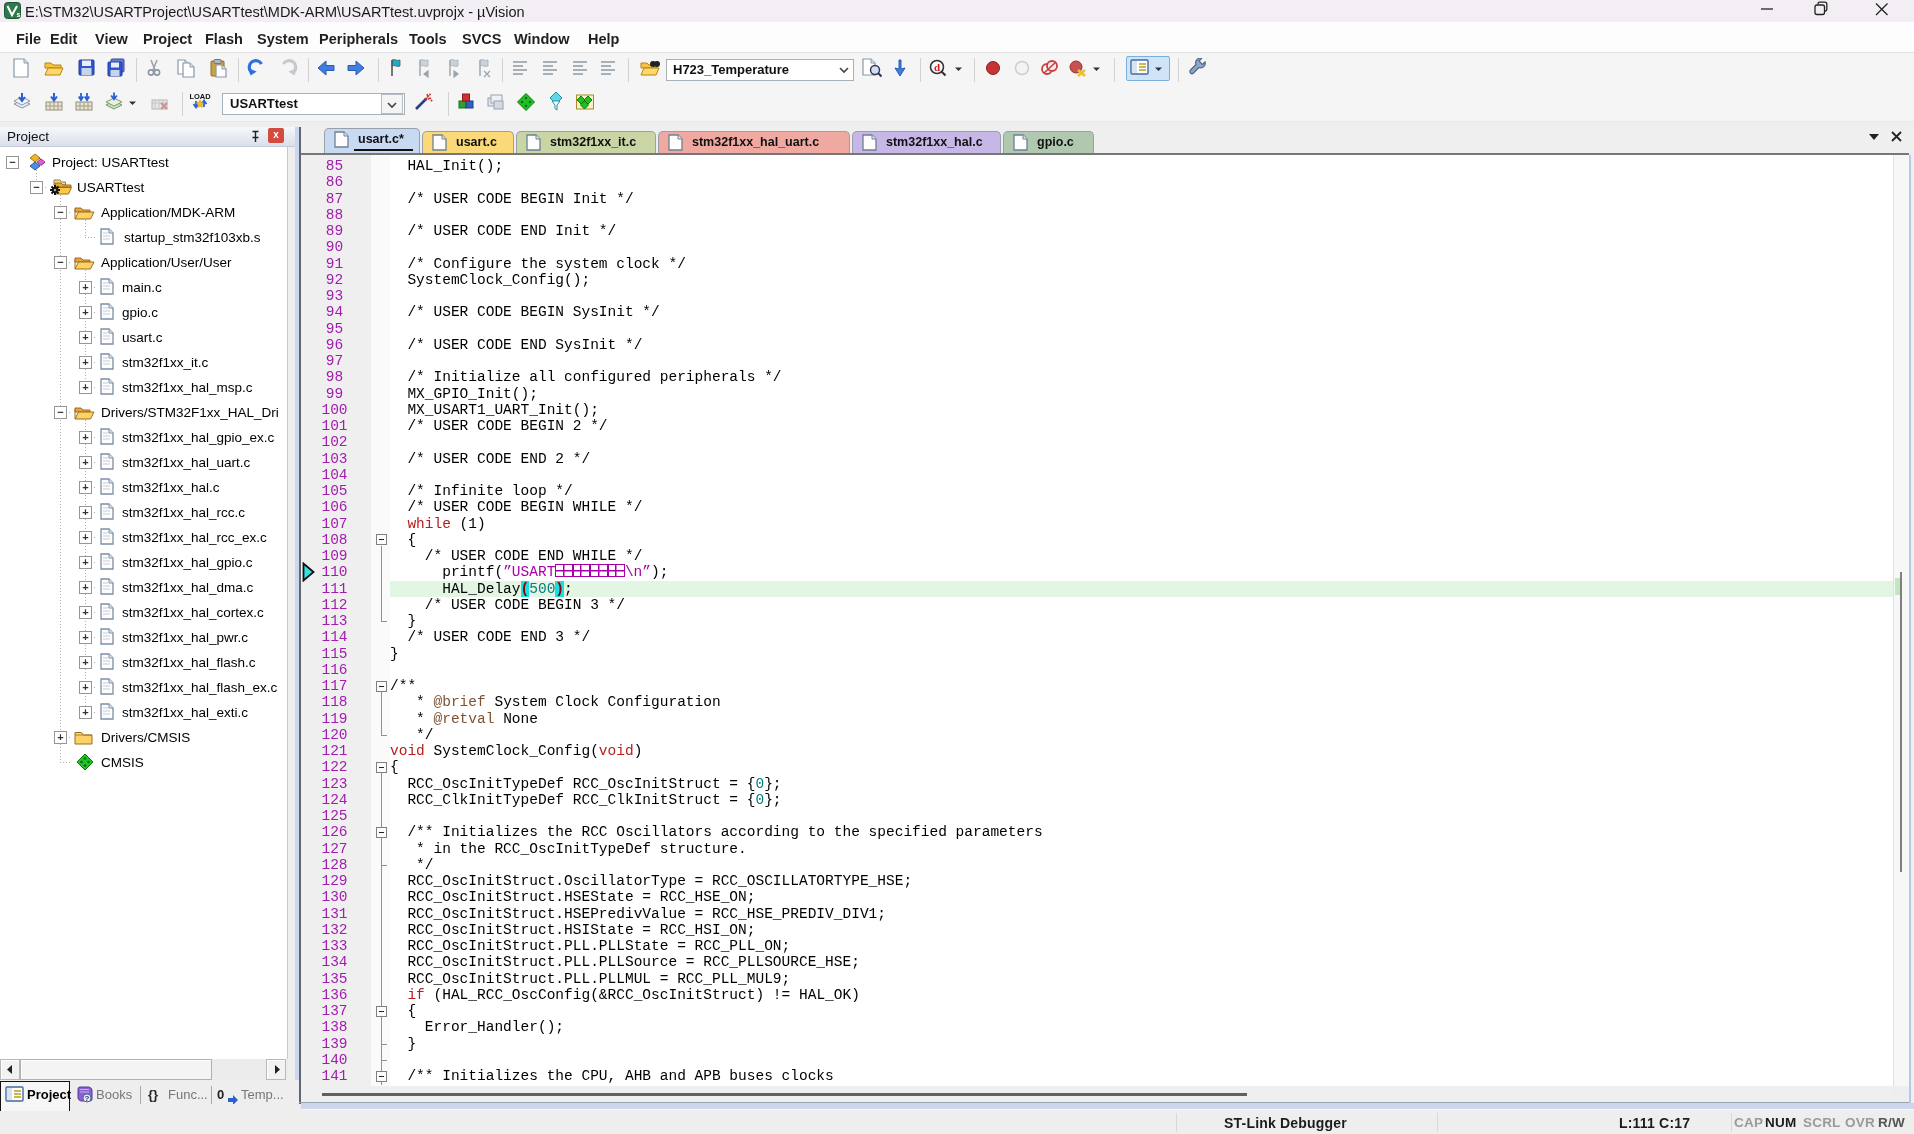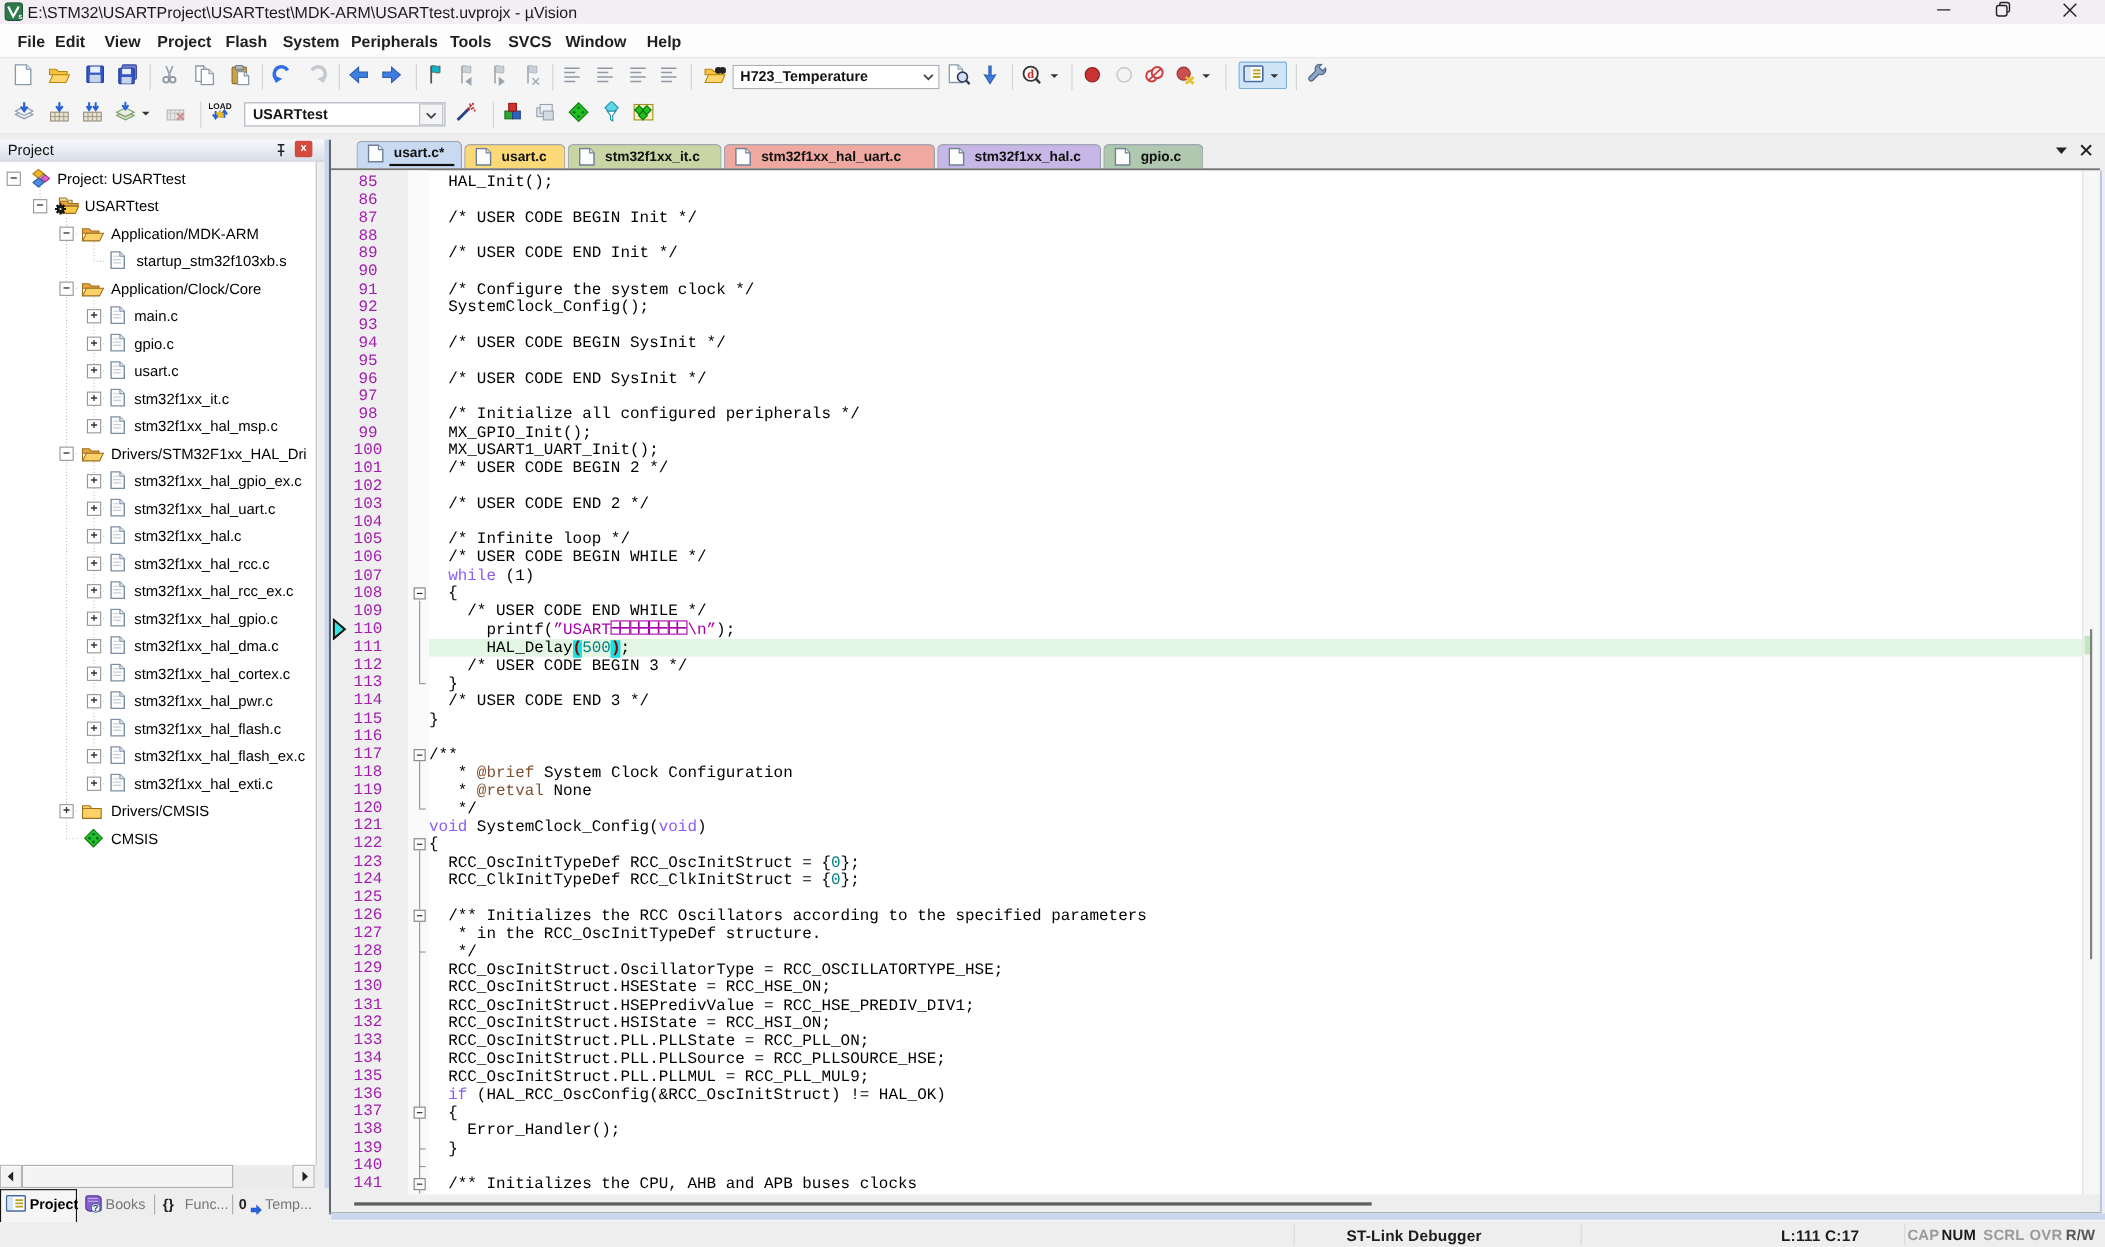--- a/index.html
+++ b/index.html
@@ -27,21 +27,21 @@
 #tabline{left:301px;top:153px;width:1608px;height:2px;background:#777}
 .tab{position:absolute;border:1px solid #98a0ac;border-bottom:none;border-radius:5px 5px 0 0}
 .tab .ti{position:absolute;left:9px;top:2px}
 .tab .tt{position:absolute;left:33px;top:3px;font-size:12.5px;font-weight:bold;color:#111;white-space:nowrap}
 #edwhite{left:301px;top:155px;width:1592px;height:931px;background:#fff}
 #gutter{left:301px;top:155px;width:70px;height:931px;background:#efefef}
 #foldm{left:371px;top:155px;width:19px;height:931px;background:#fafafa}
 #lnums{left:301px;top:158px;width:67px;text-align:center;font:14.5px/16.25px "Liberation Mono",monospace;color:#a21caf;white-space:pre}
 #code{left:390px;top:158px;font:14.5px/16.25px "Liberation Mono",monospace;color:#000;white-space:pre}
 #hl111{left:390px;top:580.5px;width:1503px;height:16.25px;background:#e3f6e3}
-.c{color:#000000}.k{color:#8b5cf6}.n{color:#008080}.s{color:#a800a8}.d{color:#7f5233}
+.c{color:#000000}.k{color:#b91c1c}.n{color:#008080}.s{color:#a800a8}.d{color:#7f5233}
 .bm{background:#18e0e0;color:#900000;font-weight:bold}
 .cjk{display:inline-block;width:17.4px;height:13px;border:1.5px solid #a800a8;vertical-align:-1px;background:linear-gradient(#a800a8,#a800a8) 0 46%/100% 1.5px no-repeat,linear-gradient(90deg,#a800a8,#a800a8) 46% 0/1.5px 100% no-repeat}
 .fbox{position:absolute;width:11px;height:11px;background:#fbfbfb;border:1px solid #808080}
 .fbox:after{content:"";position:absolute;left:2px;top:4px;width:5px;height:1px;background:#222}
 #edvscroll{left:1893px;top:155px;width:16px;height:931px;background:#f7f7f7;border-left:1px solid #e0e0e0}
 #edvthumb{left:1900px;top:572px;width:2px;height:300px;background:#808080}
 #edvgreen{left:1895px;top:578px;width:7px;height:17px;background:#bfe8bf}
 #edhscroll{left:301px;top:1086px;width:1592px;height:18px;background:#efefef}
 #edhthumb{left:322px;top:1093px;width:925px;height:3px;background:#606060}
 #frame-bottom{left:299px;top:1102px;width:1615px;height:1px;background:#9aa2ae}
@@ -360,21 +360,21 @@
       <path d="M9 1 v4 h4" fill="#e4ebf2" stroke="#7d8fa5" stroke-width="1"></path>
       <path d="M3 5 h5 M3 8 h7 M3 11 h7" stroke="#c2cdd8" stroke-width="1"></path>
     </svg>
 <div class="trow" style="left:124px;top:230px">startup_stm32f103xb.s</div>
 <div class="abs doth" style="left:60px;top:262px;width:10px"></div>
 <div class="ebox" style="left:54px;top:256px">−</div>
 <svg class="abs" style="left:74px;top:254px" width="21" height="17" viewBox="0 0 21 17">
       <path d="M1 4 h6 l2 2 h7 v2 h-15 z" fill="#e8a33d" stroke="#9c6f1e"></path>
       <path d="M1 15 V5.5 M1 15 l3.5-7 h15.5 l-3.5 7 z" fill="#fcd267" stroke="#9c6f1e"></path>
     </svg>
-<div class="trow" style="left:101px;top:255px">Application/Clock/Core</div>
+<div class="trow" style="left:101px;top:255px">Application/User/User</div>
 <div class="abs doth" style="left:85px;top:287px;width:10px"></div>
 <div class="ebox" style="left:79px;top:281px">+</div>
 <svg class="abs" style="left:100px;top:278px" width="15" height="18" viewBox="0 0 15 18">
       <path d="M1 1 h8 l4 4 v11 h-12 z" fill="#fdfdfd" stroke="#7d8fa5" stroke-width="1.3"></path>
       <path d="M9 1 v4 h4" fill="#e4ebf2" stroke="#7d8fa5" stroke-width="1"></path>
       <path d="M3 5 h5 M3 8 h7 M3 11 h7" stroke="#c2cdd8" stroke-width="1"></path>
     </svg>
 <div class="trow" style="left:122px;top:280px">main.c</div>
 <div class="abs doth" style="left:85px;top:312px;width:10px"></div>
 <div class="ebox" style="left:79px;top:306px">+</div>

